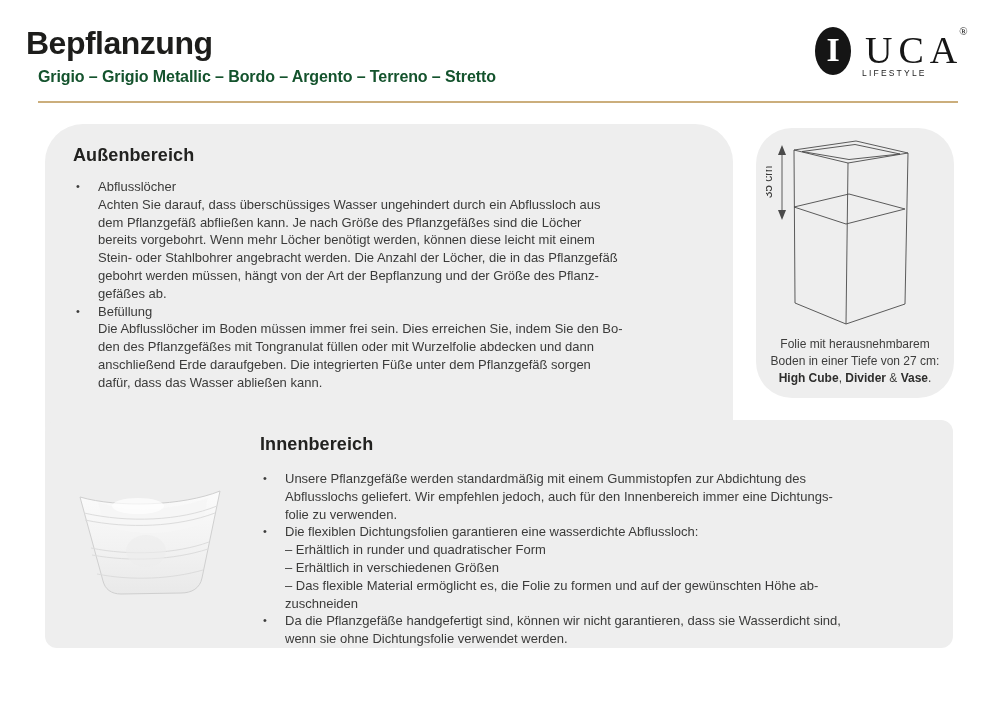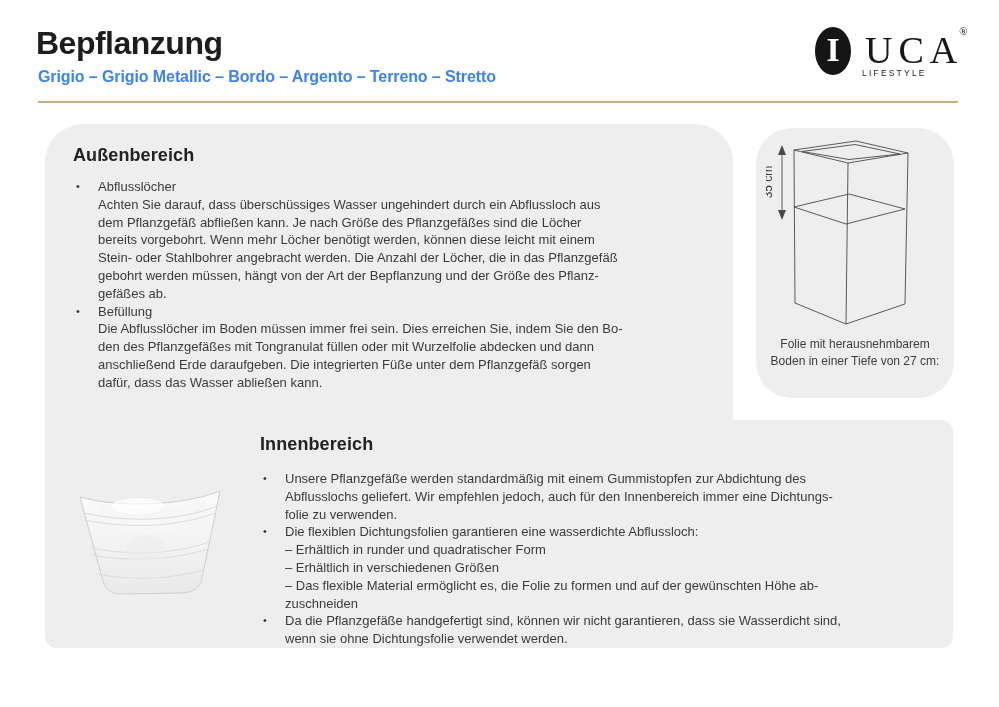--- a/index.html
+++ b/index.html
@@ -2,23 +2,23 @@
 <html><head>
 <meta charset="utf-8">
 <style>
   html,body{margin:0;padding:0;background:#ffffff;}
   body{width:999px;height:707px;position:relative;overflow:hidden;
        font-family:"Liberation Sans",sans-serif;color:#3b3b3a;
        -webkit-font-smoothing:antialiased;}
   .abs{position:absolute;}
 
   
-  .title{left:36px;top:26px;font-size:32px;font-weight:700;color:#1d1d1b;
+  .title{left:26px;top:26px;font-size:32px;font-weight:700;color:#1d1d1b;
          letter-spacing:-.5px;line-height:1.1;}
-  .subtitle{left:38px;top:68px;font-size:16px;font-weight:700;color:#3b82f6;
+  .subtitle{left:38px;top:68px;font-size:16px;font-weight:700;color:#14532d;
             letter-spacing:-.1px;}
   .rule{left:38px;top:101px;width:920px;height:2px;background:#cbae7c;border:none;margin:0;}
 
   
   .logo{left:815px;top:27px;width:150px;}
   .logo-row{display:flex;align-items:flex-start;}
   .logo-oval{width:36px;height:48px;background:#151515;border-radius:50%;
              display:flex;align-items:center;justify-content:center;flex:0 0 auto;}
   .logo-oval span{color:#fff;font-family:"Liberation Serif",serif;font-size:34px;
                   font-weight:700;line-height:1;transform:translateY(-1px);}
@@ -119,20 +119,21 @@
     </g>
     <g fill="#4a4a4a" stroke="none">
       <polygon points="16,9 12,19 20,19"></polygon>
       <polygon points="16,84 12,74 20,74"></polygon>
     </g>
     <text x="6" y="46" transform="rotate(-90 6 46)" text-anchor="middle" font-size="12" fill="#3b3b3a" font-family="Liberation Sans, sans-serif">35 cm</text>
   </svg>
   <div class="abs diagram-caption">
     <div>Folie mit herausnehmbarem</div>
     <div>Boden in einer Tiefe von 27 cm:</div>
+    <div><b>High Cube</b><span>, </span><b>Divider</b><span> &amp; </span><b>Vase</b><span>.</span></div>
   </div>
 </aside>
 
 <section class="card card-indoor">
   <svg class="abs pot" width="165" height="133" viewBox="0 0 165 133">
     <defs>
       <linearGradient id="potg" x1="0" y1="0" x2="0" y2="1">
         <stop offset="0" stop-color="#fbfbfb"></stop>
         <stop offset="0.55" stop-color="#f2f2f2"></stop>
         <stop offset="1" stop-color="#e9e9e9"></stop>

